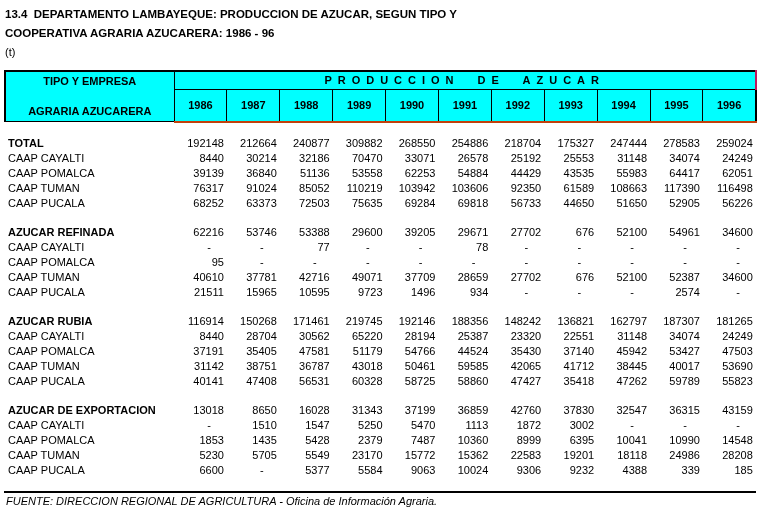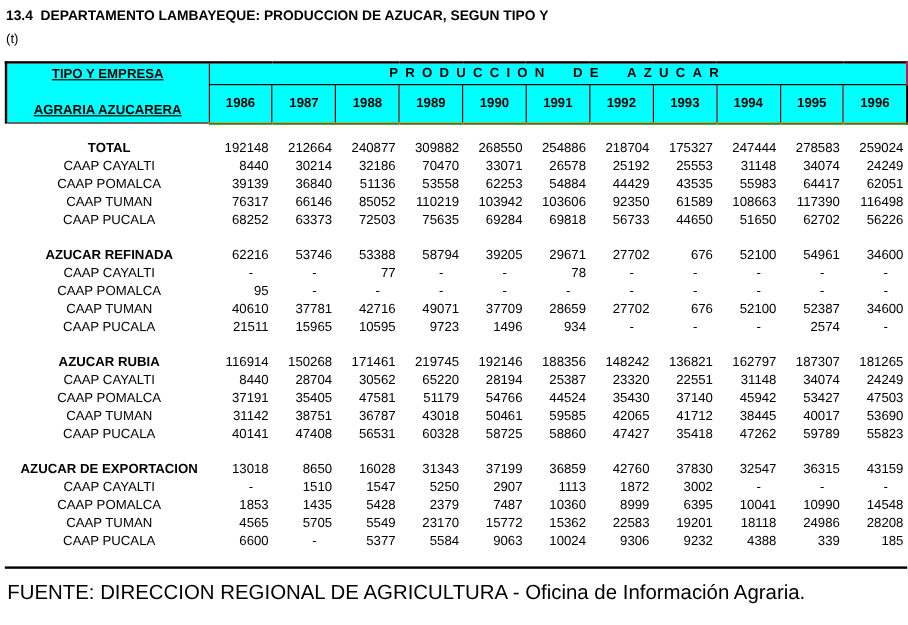--- a/index.html
+++ b/index.html
@@ -16,56 +16,57 @@
 
   table.grid {
     border-collapse:collapse; table-layout:fixed;
     width:751px; margin:9px 0 0 -1px;
   }
   thead th {
     background:#00FFFF; font-size:11px; font-weight:bold;
     border:1px solid #000; padding:0; overflow:hidden;
   }
   thead tr.top-row th { border-top:2px solid #000; }
-  th.stub { border-left:2px solid #000; width:169px; vertical-align:top;text-decoration:underline; }
+  th.stub { border-left:2px solid #000; width:169px; vertical-align:top; }
   th.stub .stub-inner {
     height:49px; display:flex; flex-direction:column;
     justify-content:space-between; align-items:center;
     padding:3px 0 4px 0;
   }
   th.group {
     height:18px; border-right:2px solid #be185d;
     letter-spacing:6px; word-spacing:9px; text-align:center;
   }
   tr.year-row th {
     height:32px; vertical-align:middle; text-align:center;
-    border-bottom:2px solid #4d7c0f;
+    border-bottom:2px solid #c2410c;
   }
   tr.year-row th:last-child { border-right:2px solid #000; }
 
   tbody td { font-size:11px; height:15px; padding:0; line-height:15px; white-space:nowrap; overflow:hidden; }
   tr.spacer td { height:14px; }
-  td.label { text-align:center; padding-left:3px; }
+  td.label { text-align:left; padding-left:3px; }
   td.label.bold { font-weight:bold; }
   td.num { text-align:right; padding-right:3px; }
   td.num.dash { padding-right:16px; }
 
   .footer-rule { border-top:2px solid #000; width:752px; margin:13px 0 0 -1px; }
   .footer {
-    font-size:17px; line-height:14px;
-    margin-top:13px; padding-left:1px;
+    font-size:11px; font-style:italic; line-height:14px;
+    margin-top:1px; padding-left:1px;
   }
 </style>
 </head>
 <body>
 
 <div class="page">
 
   <div>
     <div class="title-line">13.4  DEPARTAMENTO LAMBAYEQUE: PRODUCCION DE AZUCAR, SEGUN TIPO Y</div>
+    <div class="title-line">COOPERATIVA AGRARIA AZUCARERA: 1986 - 96</div>
   </div>
   <div class="unit">(t)</div>
 
   <table class="grid">
     <colgroup>
       <col style="width:169px">
       <col span="11" style="width:52.9px">
     </colgroup>
     <thead>
       <tr class="top-row">
@@ -133,21 +134,21 @@
           <td class="num">54884</td>
           <td class="num">44429</td>
           <td class="num">43535</td>
           <td class="num">55983</td>
           <td class="num">64417</td>
           <td class="num">62051</td>
         </tr>
         <tr>
           <td class="label">CAAP TUMAN</td>
           <td class="num">76317</td>
-          <td class="num">66146</td>
+          <td class="num">91024</td>
           <td class="num">85052</td>
           <td class="num">110219</td>
           <td class="num">103942</td>
           <td class="num">103606</td>
           <td class="num">92350</td>
           <td class="num">61589</td>
           <td class="num">108663</td>
           <td class="num">117390</td>
           <td class="num">116498</td>
         </tr>
@@ -155,32 +156,32 @@
           <td class="label">CAAP PUCALA</td>
           <td class="num">68252</td>
           <td class="num">63373</td>
           <td class="num">72503</td>
           <td class="num">75635</td>
           <td class="num">69284</td>
           <td class="num">69818</td>
           <td class="num">56733</td>
           <td class="num">44650</td>
           <td class="num">51650</td>
-          <td class="num">62702</td>
+          <td class="num">52905</td>
           <td class="num">56226</td>
         </tr>
         <tr class="spacer">
           <td colspan="12"></td>
         </tr>
         <tr>
           <td class="label bold">AZUCAR REFINADA</td>
           <td class="num">62216</td>
           <td class="num">53746</td>
           <td class="num">53388</td>
-          <td class="num">58794</td>
+          <td class="num">29600</td>
           <td class="num">39205</td>
           <td class="num">29671</td>
           <td class="num">27702</td>
           <td class="num">676</td>
           <td class="num">52100</td>
           <td class="num">54961</td>
           <td class="num">34600</td>
         </tr>
         <tr>
           <td class="label">CAAP CAYALTI</td>
@@ -327,21 +328,21 @@
           <td class="num">32547</td>
           <td class="num">36315</td>
           <td class="num">43159</td>
         </tr>
         <tr>
           <td class="label">CAAP CAYALTI</td>
           <td class="num dash">-</td>
           <td class="num">1510</td>
           <td class="num">1547</td>
           <td class="num">5250</td>
-          <td class="num">2907</td>
+          <td class="num">5470</td>
           <td class="num">1113</td>
           <td class="num">1872</td>
           <td class="num">3002</td>
           <td class="num dash">-</td>
           <td class="num dash">-</td>
           <td class="num dash">-</td>
         </tr>
         <tr>
           <td class="label">CAAP POMALCA</td>
           <td class="num">1853</td>
@@ -351,21 +352,21 @@
           <td class="num">7487</td>
           <td class="num">10360</td>
           <td class="num">8999</td>
           <td class="num">6395</td>
           <td class="num">10041</td>
           <td class="num">10990</td>
           <td class="num">14548</td>
         </tr>
         <tr>
           <td class="label">CAAP TUMAN</td>
-          <td class="num">4565</td>
+          <td class="num">5230</td>
           <td class="num">5705</td>
           <td class="num">5549</td>
           <td class="num">23170</td>
           <td class="num">15772</td>
           <td class="num">15362</td>
           <td class="num">22583</td>
           <td class="num">19201</td>
           <td class="num">18118</td>
           <td class="num">24986</td>
           <td class="num">28208</td>

